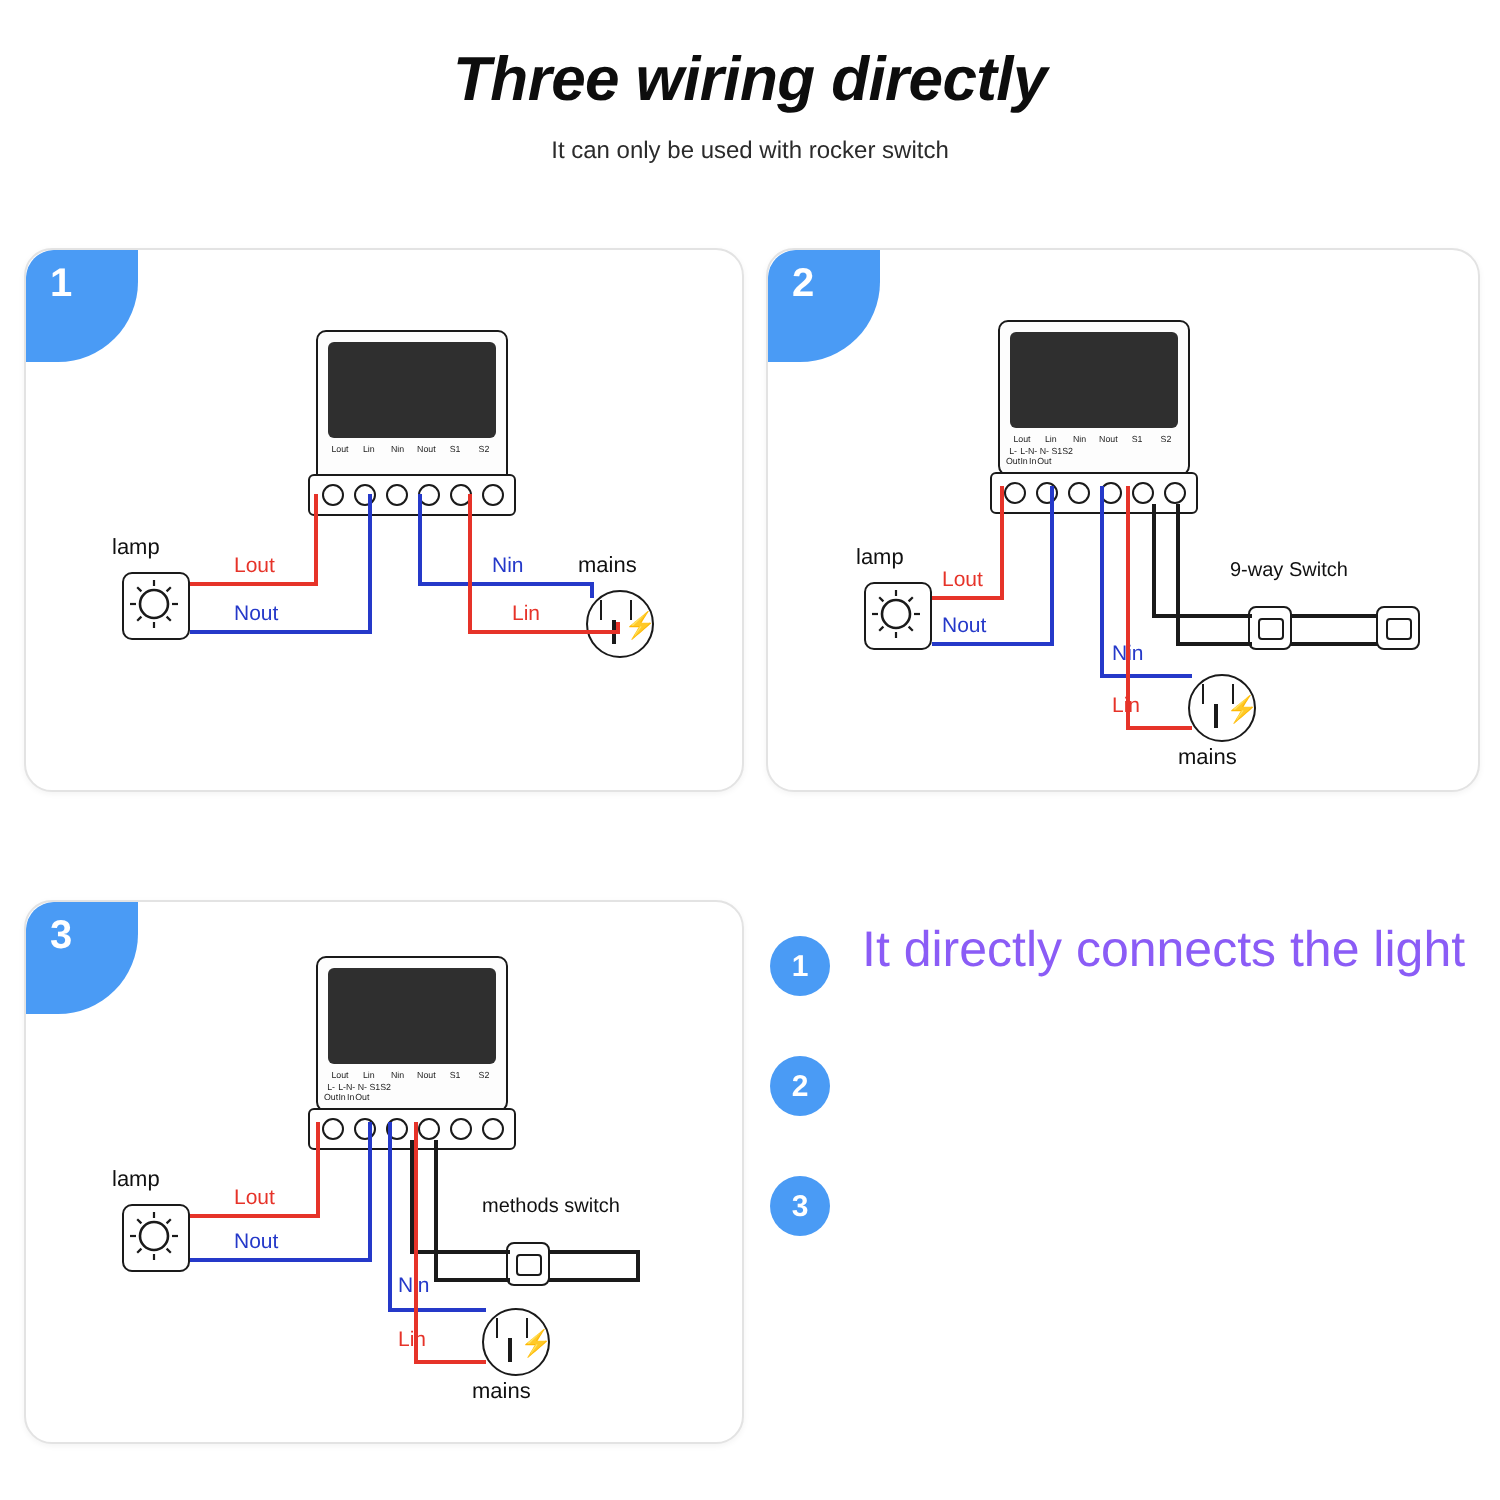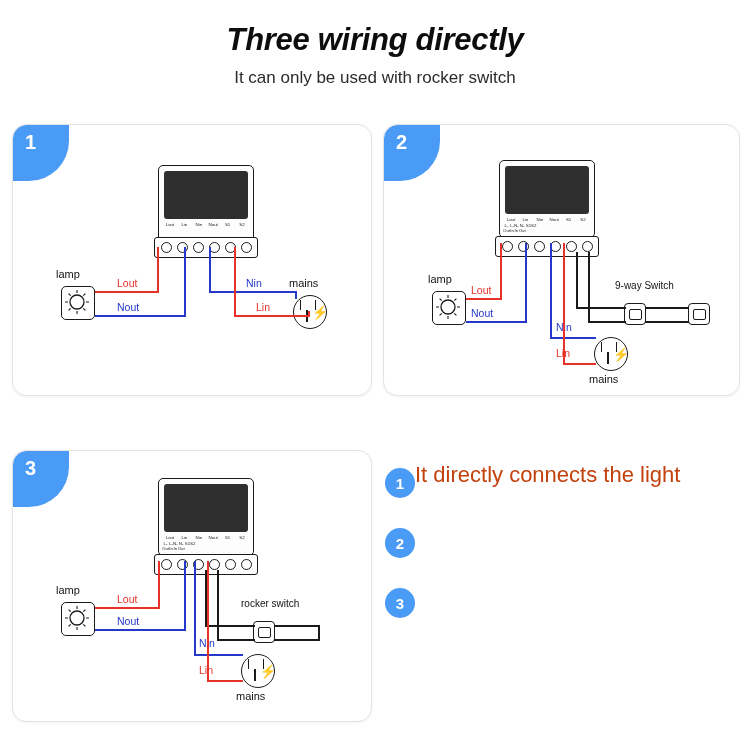--- a/index.html
+++ b/index.html
@@ -19,21 +19,21 @@
     text-align: center;
     font-size: 31px;
     font-weight: bold;
     font-style: italic;
     letter-spacing: -0.3px;
     margin: 22px 0 0 0;
     color: #0d0d0d;
   }
   .page-subtitle {
     text-align: center;
-    font-size: 17px;
+    font-size: 12px;
     color: #2b2b2b;
     margin: 10px 0 0 0;
   }
 
   .card {
     position: absolute;
     background: #fff;
     border: 1px solid #e3e3e3;
     border-radius: 14px;
     box-shadow: 0 1px 3px rgba(0,0,0,0.05);
@@ -239,23 +239,24 @@
     color: #fff;
     font-size: 15px;
     font-weight: 600;
     display: flex;
     align-items: center;
     justify-content: center;
     flex: none;
     margin-top: 6px;
   }
   .legend-text {
-    font-size: 22px;
+    margin-left: 16px;
+    font-size: 25px;
     line-height: 26px;
-    color: #c2410c;
+    color: #8b5cf6;
   }
 </style>
 </head>
 <body>
 
 <div class="page-title">Three wiring directly</div>
 <div class="page-subtitle">It can only be used with rocker switch</div>
 
 <div class="card" style="left:12px; top:124px; width:358px; height:270px;">
   <div class="badge-corner">1</div>
@@ -457,21 +458,21 @@
   </div>
 
   <div class="plug" style="left:228px; top:203px;">
     <div class="circle"></div>
     <div class="prongs"></div>
     <div class="stem"></div>
     <div class="bolt">⚡</div>
   </div>
   <div class="mains-label" style="left:223px; top:239px;">mains</div>
 
-  <div class="switch-caption" style="left:228px; top:147px;">rocker switch</div>
+  <div class="switch-caption" style="left:228px; top:147px;">methods switch</div>
   <div class="switch-box" style="left:240px; top:170px;"></div>
   <div class="wire wire-v black" style="left:192px; top:119px; height:55px;"></div>
   <div class="wire wire-h black" style="left:192px; top:174px; width:50px;"></div>
   <div class="wire wire-v black" style="left:204px; top:119px; height:69px;"></div>
   <div class="wire wire-h black" style="left:204px; top:188px; width:38px;"></div>
   <div class="wire wire-h black" style="left:261px; top:188px; width:46px;"></div>
   <div class="wire wire-v black" style="left:305px; top:174px; height:15px;"></div>
   <div class="wire wire-h black" style="left:261px; top:174px; width:46px;"></div>
 
   <div class="wire wire-h red" style="left:82px; top:156px; width:64px;"></div>

